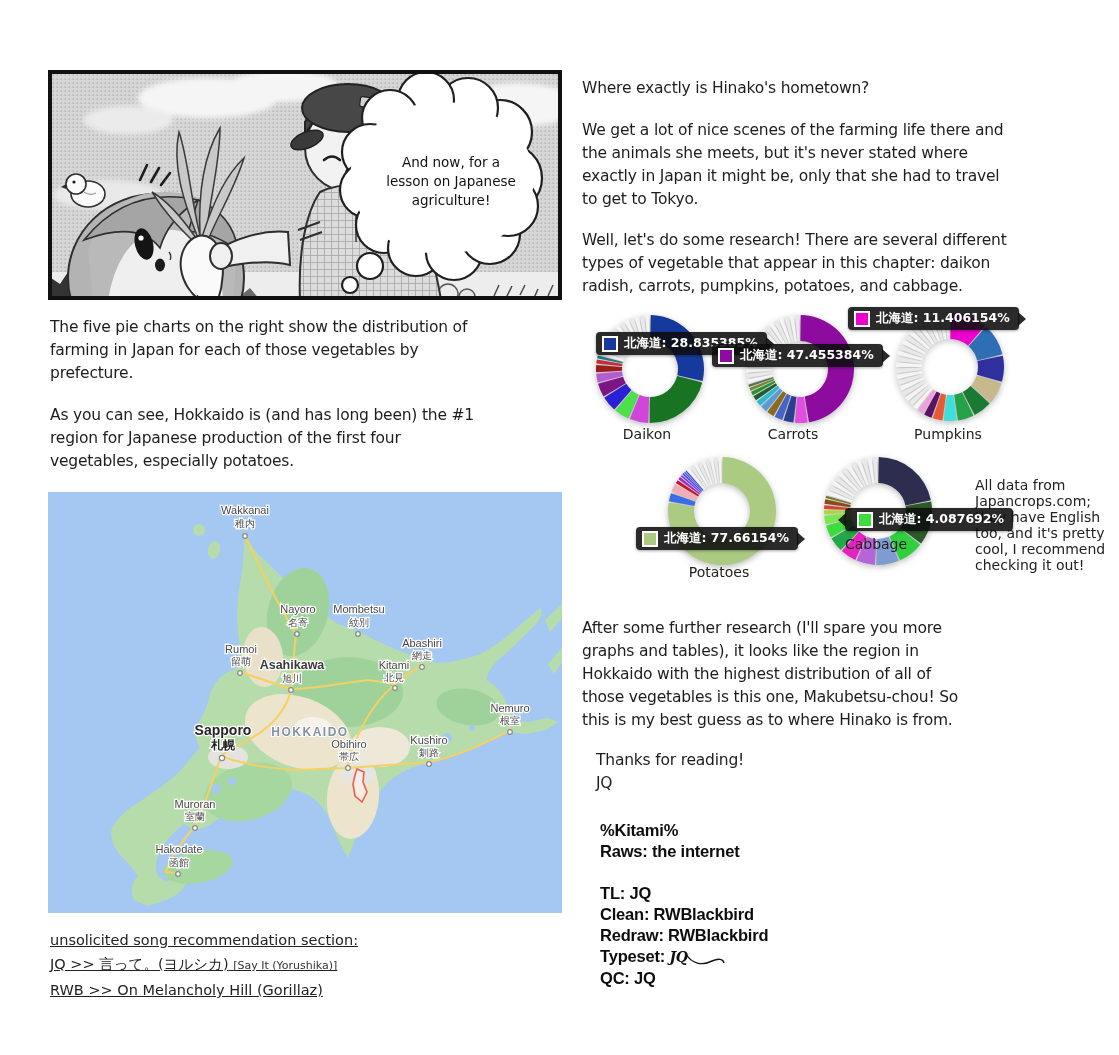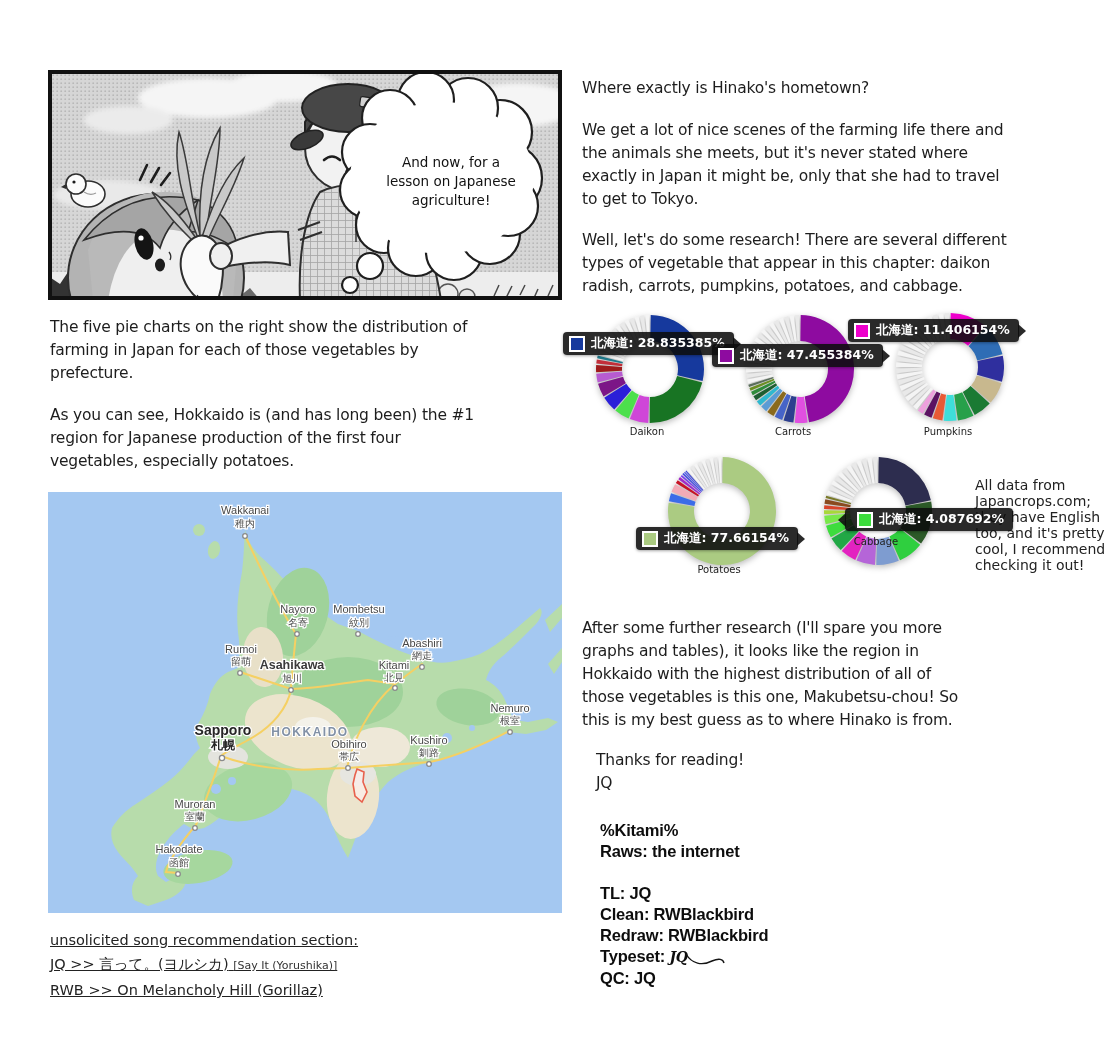--- a/index.html
+++ b/index.html
@@ -1,20 +1,20 @@
 <!DOCTYPE html>
 <html><head>
 <meta charset="utf-8">
 <style>
   html,body{margin:0;padding:0;background:#ffffff;}
   #page{position:relative;width:1119px;height:1055px;background:#fff;overflow:hidden;
         font-family:"DejaVu Sans",sans-serif;color:#1a1a1a;}
   .abs{position:absolute;}
   .para{white-space:pre;font-size:15.5px;line-height:23px;color:#1d1d1d;letter-spacing:-0.2px;}
-  .chart-label{width:120px;text-align:center;font-size:10px;color:#222;}
+  .chart-label{width:120px;text-align:center;font-size:14px;color:#222;}
   .note{white-space:pre;font-size:14px;line-height:16px;color:#222;}
   .song{font-size:14.5px;line-height:24px;color:#222;}
   .song .small{font-size:11px;color:#333;text-align:center;}
   .credits{font-family:"Liberation Sans",sans-serif;font-weight:bold;font-size:16.5px;
            line-height:21px;color:#0d0d0d;letter-spacing:-0.2px;}
   .credits .gap{height:21px;}
   .script-jq{font-family:"DejaVu Serif",serif;font-style:italic;font-size:14px;}
   .tooltip{position:absolute;display:flex;align-items:center;gap:6px;background:rgba(12,12,12,0.88);
            border-radius:4px;padding:3px 9px 3px 6px;box-shadow:0 1px 3px rgba(0,0,0,.35);z-index:5;}
   .tooltip .swatch{width:12px;height:12px;border:2px solid #fff;display:inline-block;flex:0 0 auto;}
@@ -444,29 +444,29 @@
       <path d="M47.31,5.07 A54 54 0 0 1 51.57,4.38 L54.67,30.20 A28 28 0 0 0 52.46,30.55 Z" fill="#f4f4f4"></path>
       <path d="M52.98,4.23 A54 54 0 0 1 57.29,4.00 L57.63,30.00 A28 28 0 0 0 55.40,30.12 Z" fill="#e9e9e9"></path>
     </svg>
 
   <div class="abs chart-label" style="left:587px;top:426px;">Daikon</div>
   <div class="abs chart-label" style="left:733px;top:426px;">Carrots</div>
   <div class="abs chart-label" style="left:888px;top:426px;">Pumpkins</div>
   <div class="abs chart-label" style="left:659px;top:564px;">Potatoes</div>
   <div class="abs chart-label" style="left:816px;top:536px;">Cabbage</div>
 
-  <div class="tooltip arrow-right" style="left:563px;top:332px;">
+  <div class="tooltip arrow-right" style="left:596px;top:332px;">
     <span class="swatch" style="background: rgb(22, 57, 157);"></span>
     <span class="tt-text">北海道: 28.835385%</span>
   </div>
   <div class="tooltip arrow-right" style="left:712px;top:344px;">
     <span class="swatch" style="background: rgb(142, 11, 160);"></span>
     <span class="tt-text">北海道: 47.455384%</span>
   </div>
-  <div class="tooltip arrow-right" style="left:848px;top:319px;justify-content:center;">
+  <div class="tooltip arrow-right" style="left:848px;top:307px;justify-content:center;">
     <span class="swatch" style="background: rgb(238, 0, 204);"></span>
     <span class="tt-text">北海道: 11.406154%</span>
   </div>
   <div class="tooltip arrow-right" style="left:636px;top:527px;">
     <span class="swatch" style="background: rgb(171, 203, 130);"></span>
     <span class="tt-text">北海道: 77.66154%</span>
   </div>
   <div class="tooltip arrow-left" style="left:845px;top:508px;padding-left:12px;">
     <span class="swatch" style="background: rgb(61, 220, 61);"></span>
     <span class="tt-text">北海道: 4.087692%</span>

